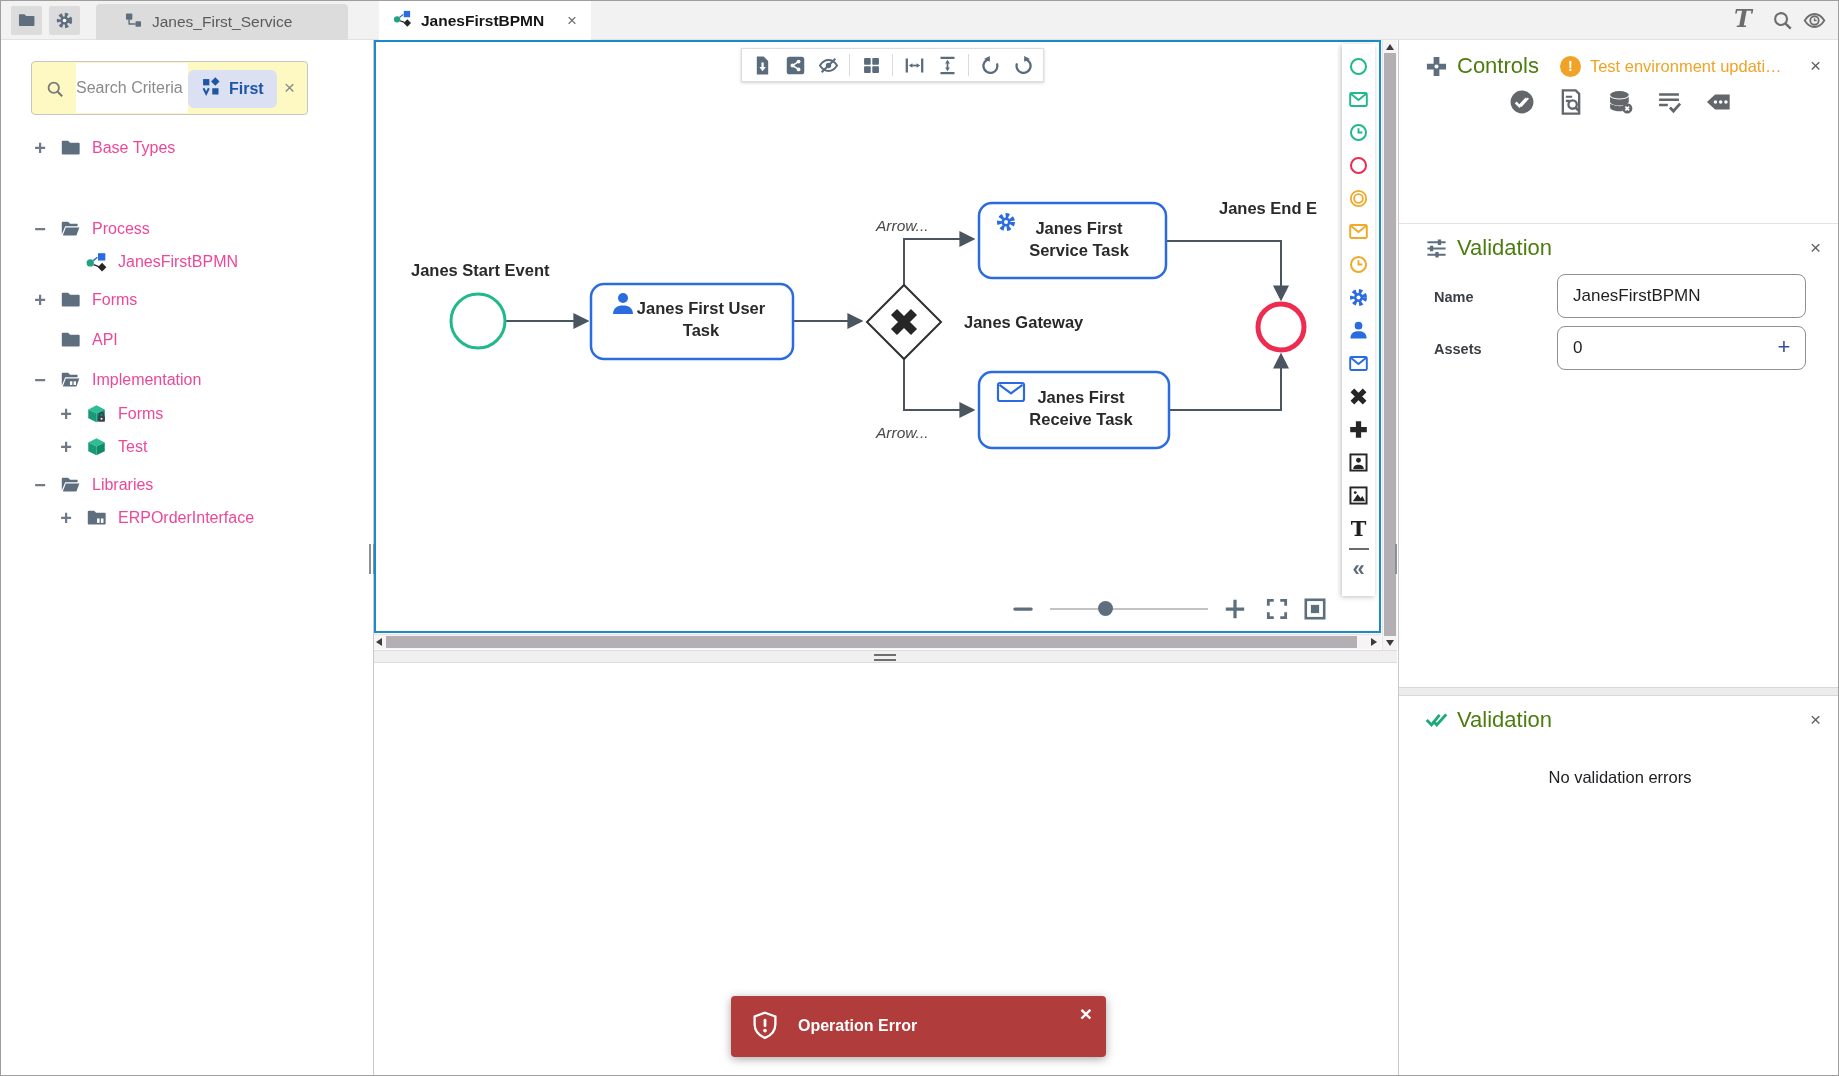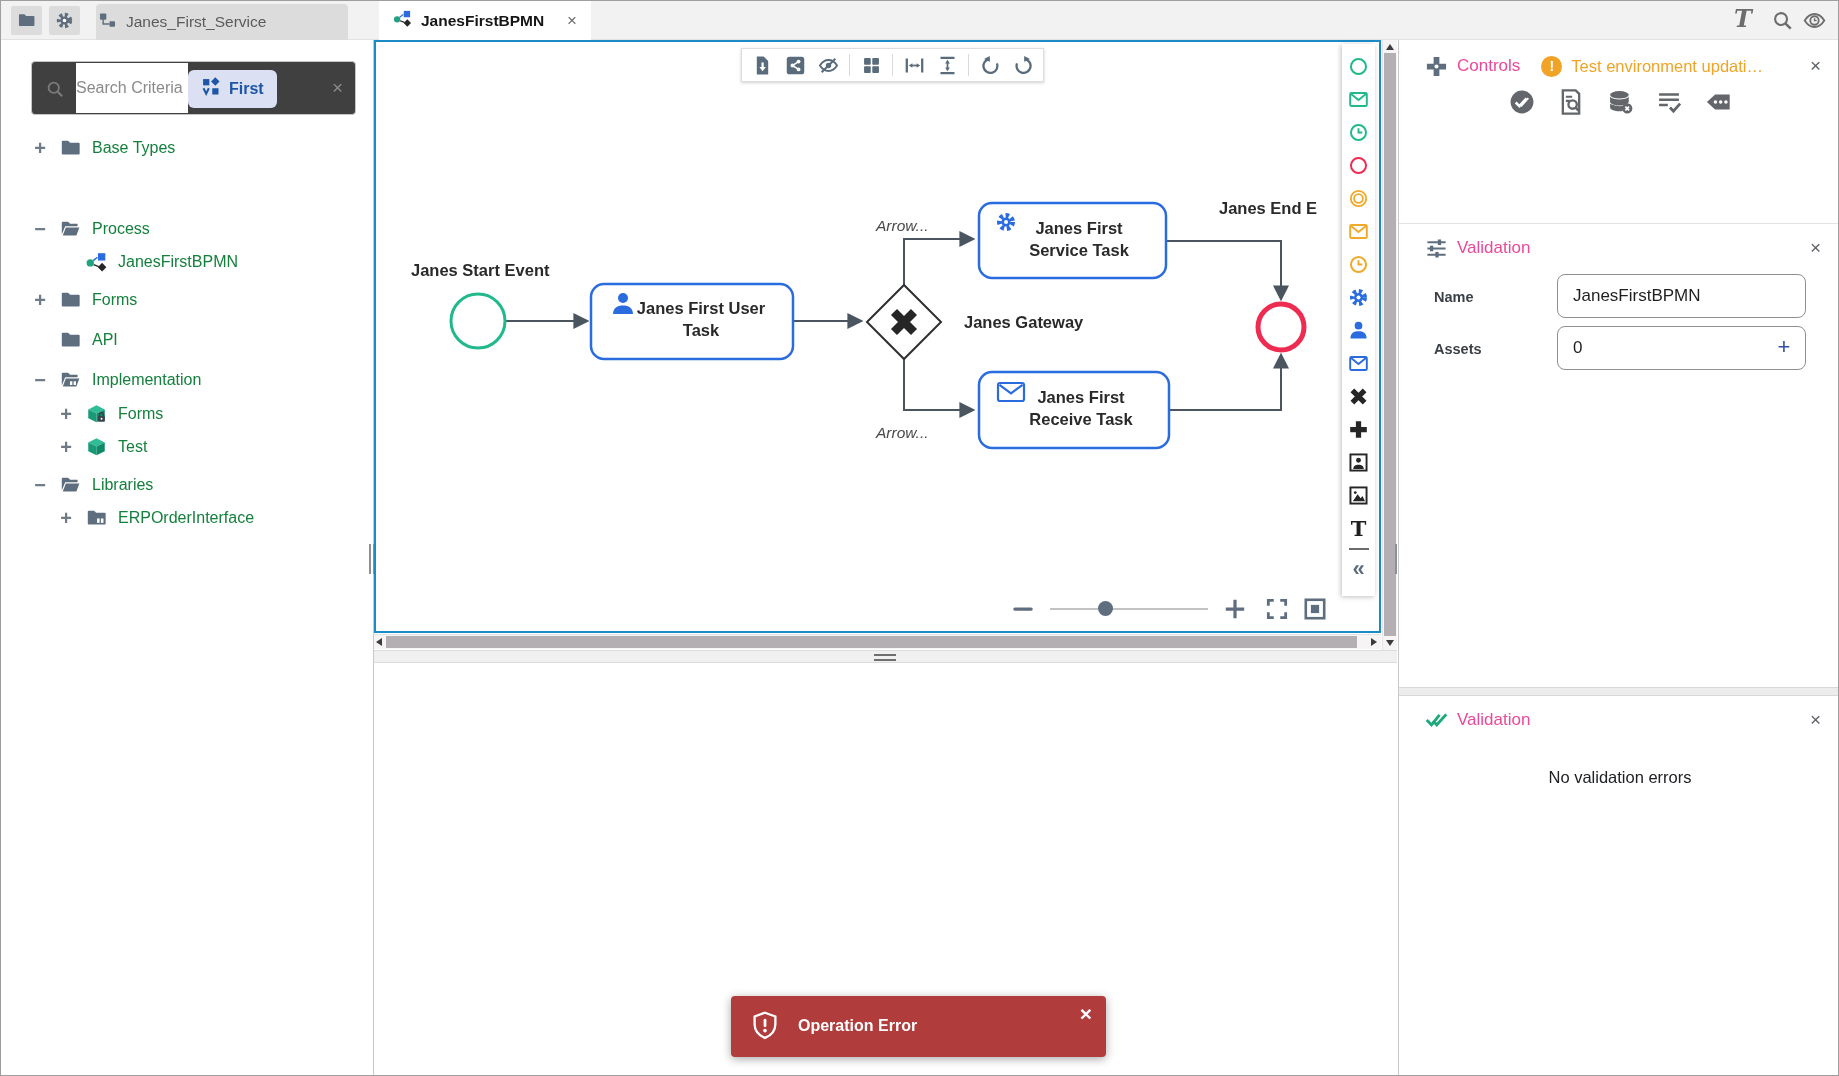--- a/index.html
+++ b/index.html
@@ -4,40 +4,40 @@
 <style>
   *{box-sizing:border-box;margin:0;padding:0}
   html,body{background:#888;}
   body{font-family:"Liberation Sans",sans-serif;}
   .app{position:relative;width:1839px;height:1076px;background:#fff;border:1px solid #9e9e9e;overflow:hidden}
   .i{display:block;width:100%;height:100%}
   
   .topbar{position:absolute;left:0;top:0;width:1839px;height:39px;background:#f2f2f2;border-bottom:1px solid #e2e2e2}
   .tb-btn{position:absolute;top:5px;width:31px;height:29px;background:#dcdcdc;border-radius:2px;display:flex;align-items:center;justify-content:center;color:#5f6e7e;cursor:pointer}
   .tb-btn svg{width:19px;height:19px}
-  .svc-tab{position:absolute;left:95px;top:3px;width:252px;height:36px;background:#dcdcdc;border-radius:4px 4px 0 0;display:flex;align-items:center;gap:9px;padding:0 2px;color:#5b5b5b;font-size:15.5px}
+  .svc-tab{position:absolute;left:95px;top:3px;width:252px;height:36px;background:#dcdcdc;border-radius:4px 4px 0 0;display:flex;align-items:center;gap:9px;padding:0 28px;color:#5b5b5b;font-size:15.5px}
   .svc-tab svg{width:19px;height:19px;color:#5f6e7e}
   .doc-tab{position:absolute;left:378px;top:0;width:212px;height:39px;background:#ffffff;display:flex;align-items:center;gap:9px;padding:0 14px;font-weight:bold;font-size:15.5px;color:#161616}
   .doc-tab svg{width:19px;height:19px}
   .doc-close{margin-left:auto;color:#6d6d6d;font-size:17px;font-weight:normal;cursor:pointer}
   .top-ico{position:absolute;top:8px;color:#6d6d6d;cursor:pointer}
   
   .sidebar{position:absolute;left:0;top:39px;width:373px;height:1037px;background:#fff;border-right:1px solid #c9c9c9}
-  .searchbox{position:absolute;left:30px;top:21px;width:325px;height:54px;border:1px solid #c5c5c5;border-radius:4px;background:#404040}
+  .searchbox{position:absolute;left:30px;top:21px;width:277px;height:54px;border:1px solid #c5c5c5;border-radius:4px;background:#fef9c3}
   .searchbox .mag{position:absolute;left:13px;top:17px;width:20px;height:20px;color:#7a7a7a}
   .searchbox input{position:absolute;left:44px;top:1px;width:112px;height:50px;border:none;outline:none;font-size:16px;color:#444;font-family:inherit}
   .searchbox input::placeholder{color:#8a8a8a;opacity:1}
   .chip{position:absolute;left:156px;top:8px;height:38px;background:#dbe1f2;border-radius:6px;display:flex;align-items:center;gap:8px;padding:0 13px;color:#1d56a5;font-weight:bold;font-size:16px;cursor:pointer}
   .chip svg{width:20px;height:20px}
   .search-clear{position:absolute;right:12px;top:15px;color:#8a8a8a;font-size:19px;cursor:pointer}
   .trow{position:absolute;left:0;right:6px;height:28px;display:flex;align-items:center;cursor:pointer}
   .ttoggle{width:22px;margin-left:28px;text-align:center;font-size:20px;font-weight:600;color:#6e7a86;line-height:22px}
   .lv1 .ttoggle{margin-left:54px}
   .ticon{width:25px;height:22px;margin-left:7px;color:#5f6e7e;flex:none}
-  .tlabel{margin-left:9px;font-size:16px;color:#15803d;white-space:nowrap}
+  .tlabel{margin-left:9px;font-size:16px;color:#ec4899;white-space:nowrap}
   
   .canvas{position:absolute;left:373px;top:39px;width:1007px;height:593px;border:2px solid #1b8ac6;background:#fff}
   .diagram{position:absolute;left:0;top:0;width:1003px;height:589px}
   .dlbl{font:700 16.5px "Liberation Sans",sans-serif;fill:#2a2a2a}
   .dflow{font:italic 400 15.5px "Liberation Sans",sans-serif;fill:#4a4a4a}
   .ctoolbar{position:absolute;left:365px;top:6px;height:34px;background:#fff;border:1px solid #ddd;box-shadow:0 1px 3px rgba(0,0,0,.18);display:flex;align-items:center;padding:0 5px;gap:3px}
   .ct-btn{width:30px;height:26px;display:flex;align-items:center;justify-content:center;color:#5a6b7b;cursor:pointer}
   .ct-btn svg{width:21px;height:21px}
   .ct-sep{width:1px;height:22px;background:#d9d9d9;margin:0 3px}
   .palette{position:absolute;right:4px;top:2px;width:33px;height:552px;background:#fff;box-shadow:-1px 1px 5px rgba(0,0,0,.25);display:flex;flex-direction:column;align-items:center;padding-top:6px}
@@ -64,21 +64,21 @@
   .hsplit-grip{position:absolute;left:500px;top:3px;width:22px;height:7px;border-top:2px solid #6f6f6f;border-bottom:2px solid #6f6f6f}
   .vgrip{position:absolute;top:543px;width:9px;height:30px;cursor:col-resize}
   .vgrip:before,.vgrip:after{content:"";position:absolute;top:0;bottom:0;width:2px;background:#8a9096}
   .vgrip:before{left:1px}.vgrip:after{left:5px}
   .bottompanel{position:absolute;left:373px;top:662px;width:1023px;height:414px;background:#fff}
   
   .rpanel{position:absolute;left:1397px;top:39px;width:442px;height:1037px;background:#fff;border-left:1px solid #c9c9c9}
   .rsec{position:absolute;left:0;width:442px}
   .rhead{position:absolute;left:26px;right:20px;top:12px;height:28px;display:flex;align-items:center;gap:9px}
   .rhead .hico{width:23px;height:23px;flex:none}
-  .rtitle{font-size:17px;color:#ec4899}
+  .rtitle{font-size:22px;color:#4d7c0f}
   .rclose{margin-left:auto;color:#5f6368;font-size:19px;cursor:pointer}
   .warnbadge{width:21px;height:21px;border-radius:50%;background:#f0a326;color:#fff;font-weight:bold;font-size:14px;display:flex;align-items:center;justify-content:center;margin-left:12px;flex:none}
   .warntext{color:#f0a326;font-size:16.5px;white-space:nowrap;overflow:hidden;text-overflow:ellipsis;max-width:215px}
   .ctrl-icons{position:absolute;left:0;right:0;top:48px;display:flex;justify-content:center;gap:21px}
   .ctrl-ico{width:28px;height:28px;color:#63676b;cursor:pointer}
   .flabel{position:absolute;left:35px;font-size:14.5px;font-weight:bold;color:#3b4046}
   .finput{position:absolute;left:158px;width:249px;height:44px;border:1px solid #8f8f8f;border-radius:8px;font-size:17px;color:#1f1f1f;padding:0 15px;font-family:inherit;outline:none;background:#fff}
   .plusbtn{position:absolute;left:372px;width:26px;text-align:center;font-size:22px;color:#33519e;cursor:pointer}
   .gapband{position:absolute;left:0;width:442px;top:647px;height:9px;background:#ececec;border-top:1px solid #d8d8d8;border-bottom:1px solid #d8d8d8}
   .vmsg{position:absolute;left:0;right:0;top:72px;text-align:center;font-size:16.5px;color:#202124}

